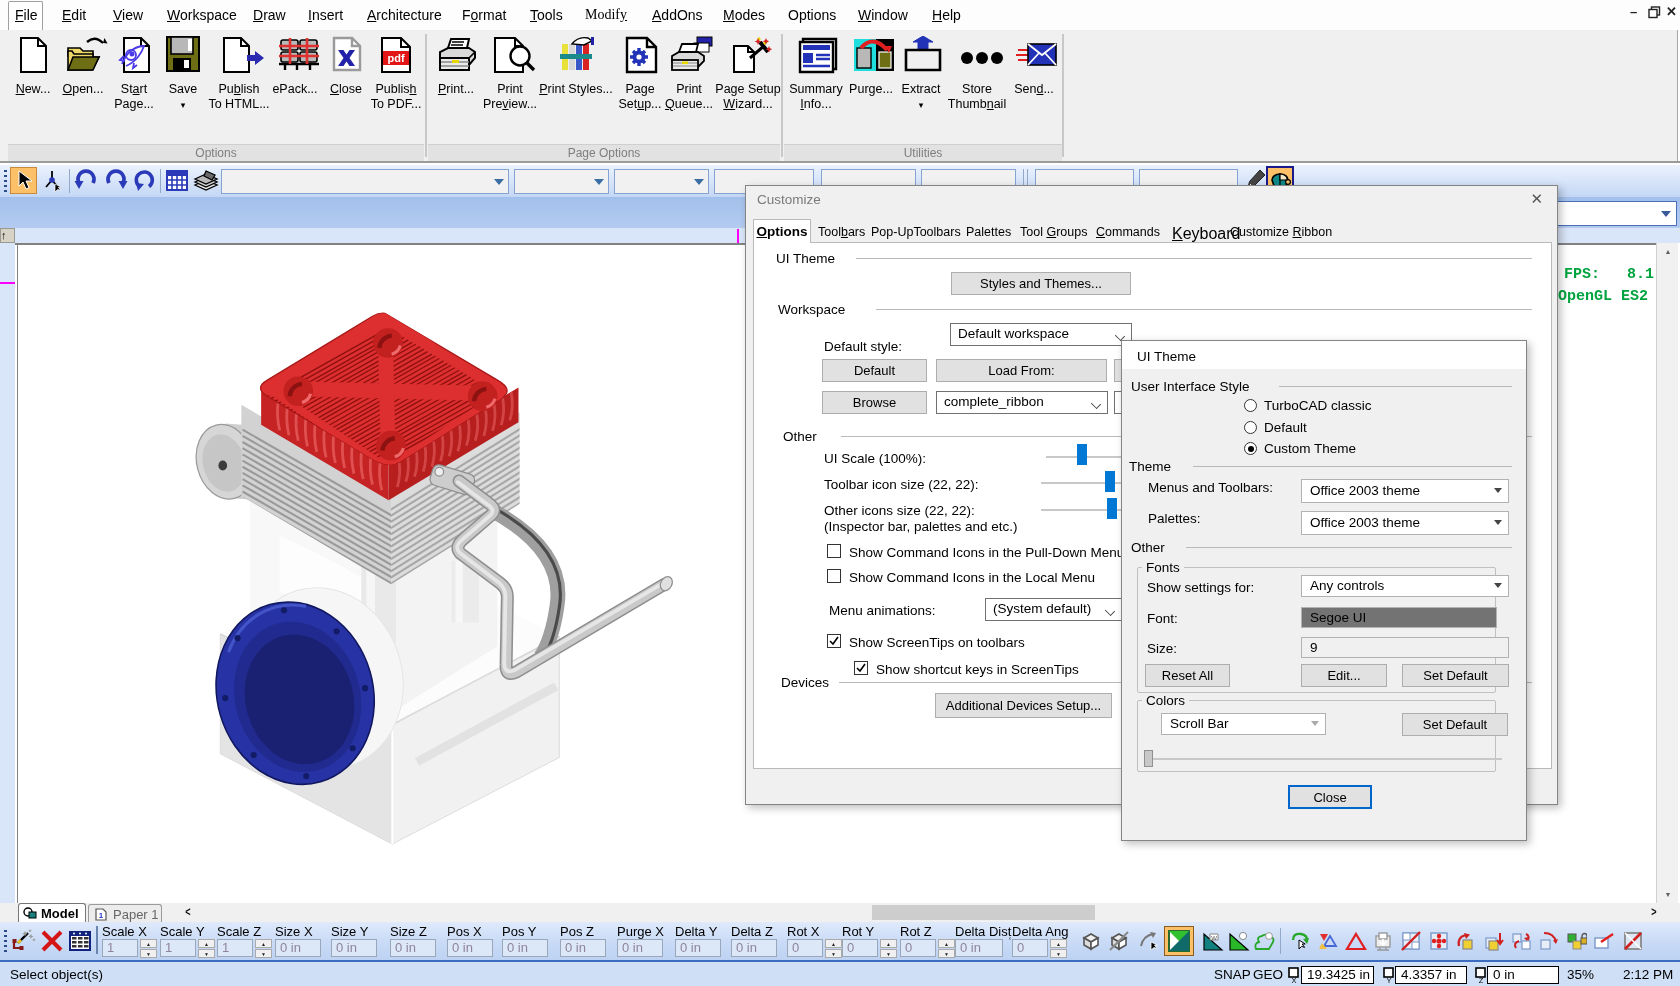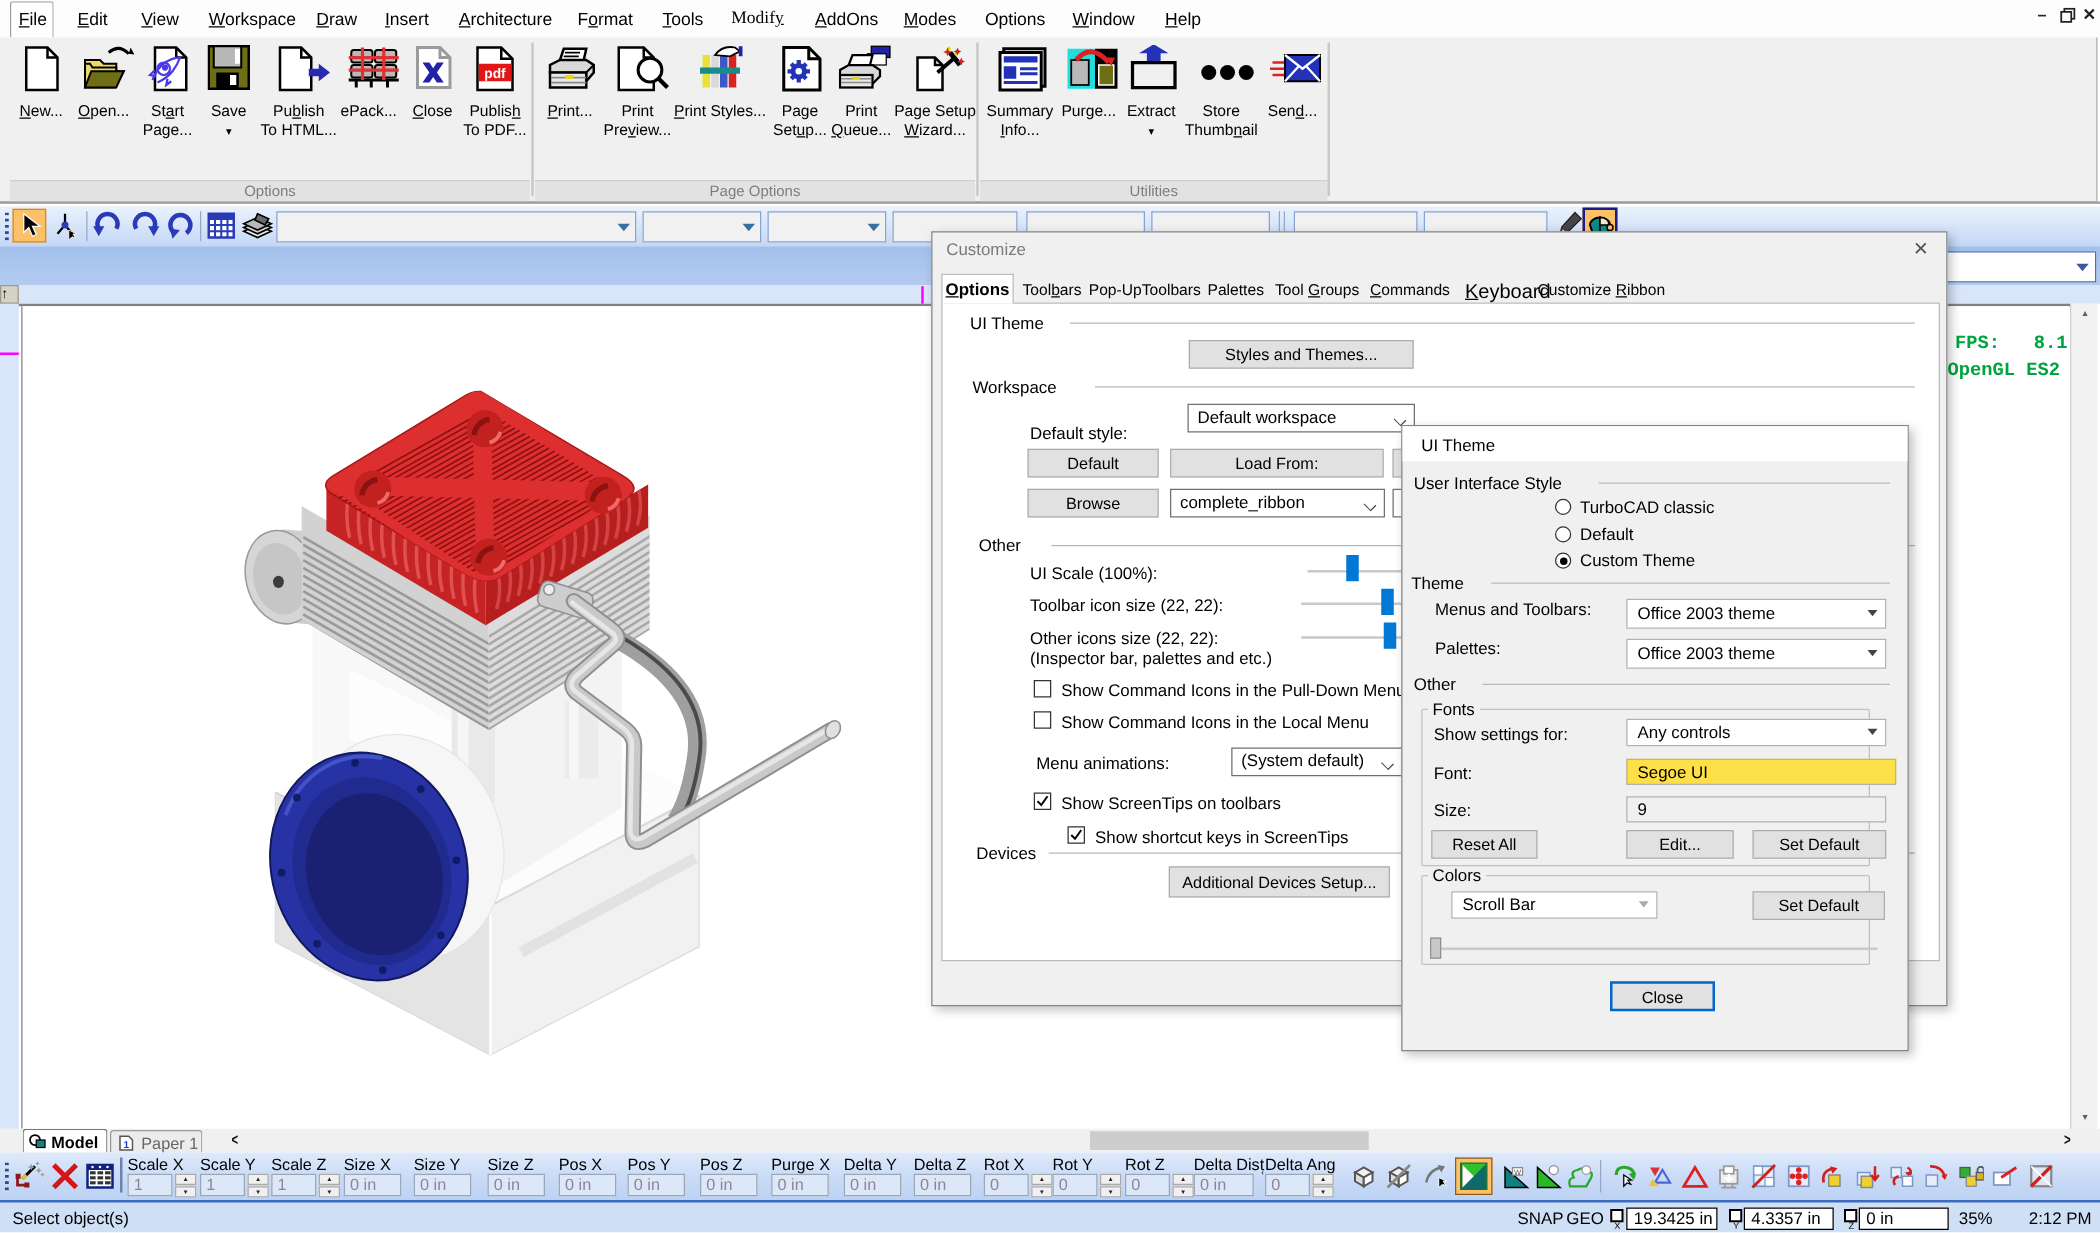--- a/index.html
+++ b/index.html
@@ -918,21 +918,21 @@
     <span style="position:absolute; left:26px; top:170px;">Palettes:</span>
     <div class="cbo" style="left:179px; top:170px; width:208px; height:24px; padding:3px 0 0 8px; border-color:#b2b2b2;">Office 2003 theme<span style="position:absolute; right:6px; top:8px; width:0; height:0; border:4px solid transparent; border-top:5px solid #444;"></span></div>
     <span style="position:absolute; left:9px; top:199px;">Other</span>
     <div class="grpline" style="left:64px; top:206px; width:326px;"></div>
     <fieldset style="position:absolute; left:15px; top:219px; width:359px; height:133px; border:1px solid #c0c0c0; border-radius:2px;">
         <legend style="font-size:13.5px; padding:0 4px; margin-left:4px;">Fonts</legend>
       </fieldset>
     <span style="position:absolute; left:25px; top:239px;">Show settings for:</span>
     <div class="cbo" style="left:179px; top:234px; width:208px; height:22px; padding:2px 0 0 8px; border-color:#b2b2b2;">Any controls<span style="position:absolute; right:6px; top:7px; width:0; height:0; border:4px solid transparent; border-top:5px solid #444;"></span></div>
     <span style="position:absolute; left:25px; top:270px;">Font:</span>
-    <div class="cbo" style="left:179px; top:266px; width:216px; height:21px; padding:2px 0 0 8px; background:#fde047; border-color:#b2b2b2;">Segoe UI</div>
+    <div class="cbo" style="left:179px; top:266px; width:196px; height:21px; padding:2px 0 0 8px; background:#737373; border-color:#b2b2b2;">Segoe UI</div>
     <span style="position:absolute; left:25px; top:300px;">Size:</span>
     <div class="cbo" style="left:179px; top:296px; width:208px; height:21px; padding:2px 0 0 8px; background:#f0f0f0; border-color:#b2b2b2;">9</div>
     <div class="btn" style="left:23px; top:323px; width:85px; height:23px; line-height:21px;">Reset All</div>
     <div class="btn" style="left:179px; top:323px; width:86px; height:23px; line-height:21px;">Edit...</div>
     <div class="btn" style="left:280px; top:323px; width:107px; height:23px; line-height:21px;">Set Default</div>
     <fieldset style="position:absolute; left:15px; top:352px; width:359px; height:79px; border:1px solid #c0c0c0; border-radius:2px;">
         <legend style="font-size:13.5px; padding:0 4px; margin-left:4px;">Colors</legend>
       </fieldset>
     <div class="cbo" style="left:25px; top:372px; width:165px; height:22px; padding:2px 0 0 8px; border-color:#b2b2b2;margin-left:14px;">Scroll Bar<span style="position:absolute; right:6px; top:7px; width:0; height:0; border:4px solid transparent; border-top:5px solid #aaa;"></span></div>
     <div class="btn" style="left:280px; top:372px; width:106px; height:23px; line-height:21px;">Set Default</div>

